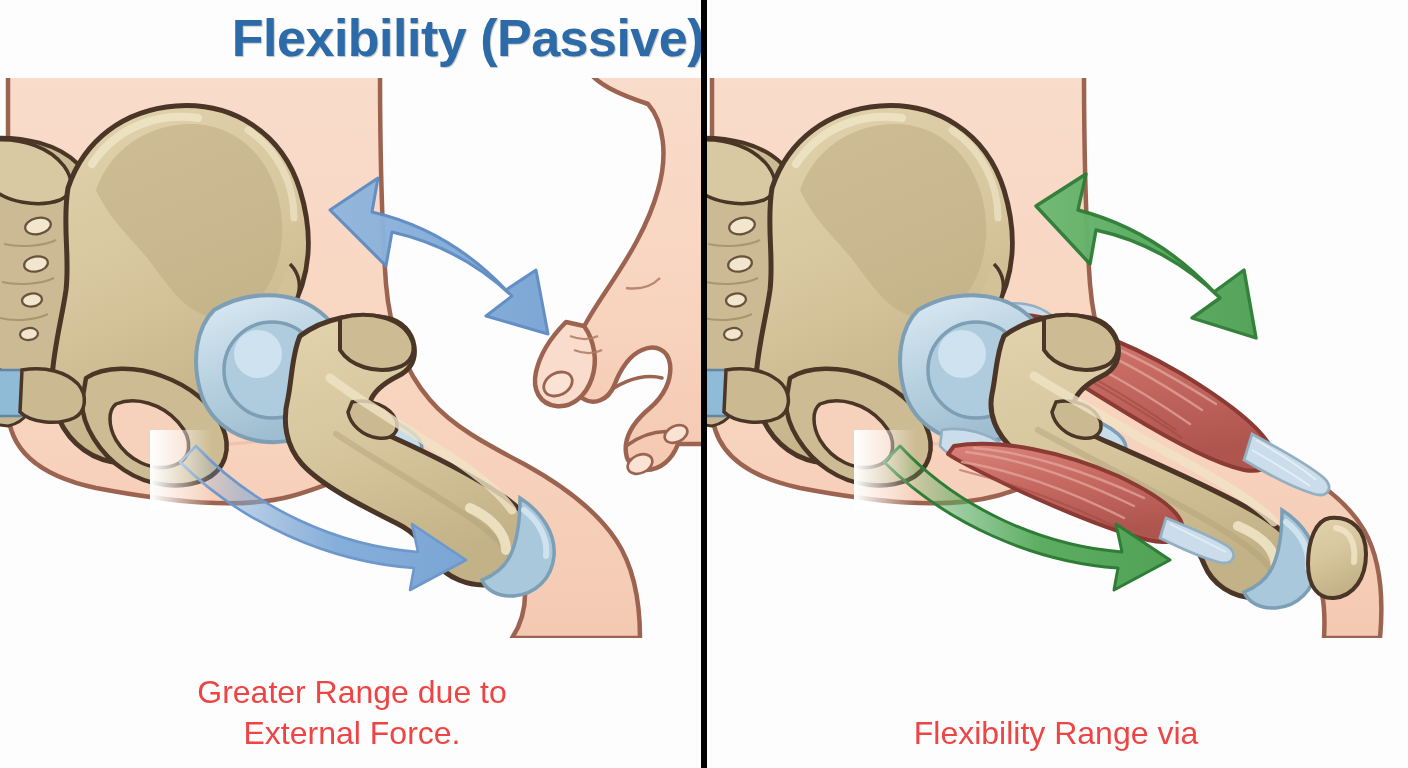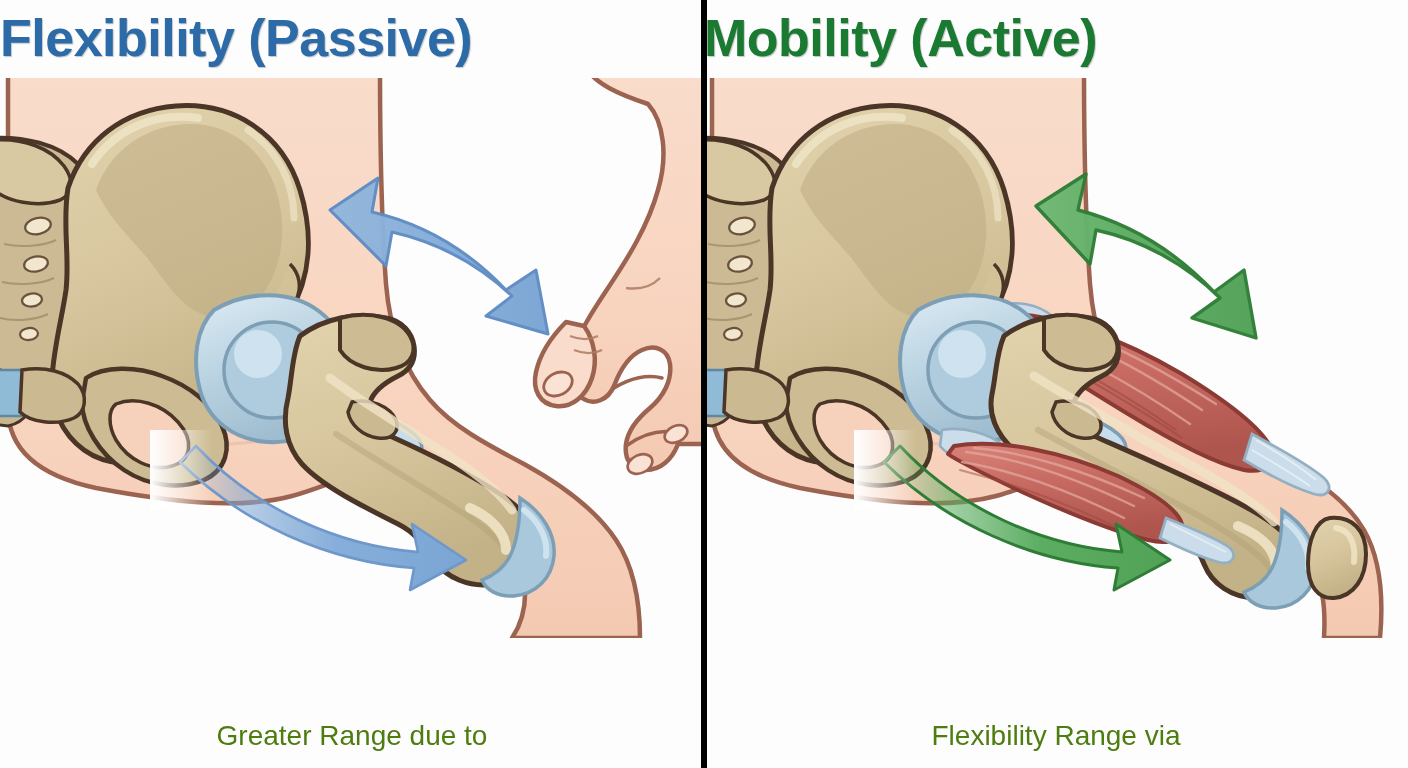--- a/index.html
+++ b/index.html
@@ -10,30 +10,30 @@
     font-family:"Liberation Sans","DejaVu Sans",sans-serif;
   }
   .board { position:relative; width:1408px; height:768px; background:#fdfdfd; display:flex; }
   .panel { position:relative; width:704px; height:768px; background:#fdfdfd; overflow:hidden; }
   .divider {
     position:absolute; left:701px; top:0; width:6px; height:768px;
     background:#000; z-index:40;
   }
   .title {
     position:absolute; top:6px; left:0; width:100%;
-    text-align:left; font-size:52px; font-weight:bold;
+    text-align:right; font-size:52px; font-weight:bold;
     letter-spacing:-0.5px; line-height:1.25;
     text-shadow:1px 1px 1px rgba(0,0,0,0.22);
     z-index:20;
   }
   .title-left  { color:#2C6BA8; }
   .title-right { color:#1B7A32; }
   .caption {
     position:absolute; bottom:14px; left:0; width:100%;
-    text-align:center; color:#4d7c0f; font-size:28px; line-height:1.28;
+    text-align:center; color:#ef4444; font-size:32px; line-height:1.28;
     font-weight:400; z-index:20;
   }
   .art { position:absolute; left:0; top:78px; width:704px; height:560px; z-index:10; }
   .art svg { display:block; width:100%; height:100%; }
 </style>
 </head>
 <body>
 
 <div class="board">
 
@@ -226,28 +226,28 @@
                    C330,484 242,446 180,384 Z" fill="url(#arrowFadeL)" stroke="#6E98CB" stroke-width="2.6" stroke-linejoin="round"></path>
 
           <rect x="150" y="352" width="62" height="80" fill="url(#edgeFadeL)"></rect>
         </g>
 
       </svg>
     </div>
 
     <div class="caption">
       <div>Greater Range due to</div>
+      <div>External Force.</div>
     </div>
   </div>
 
   <div class="divider"></div>
 
   <div class="panel">
 
-    <div class="title title-right">Mobility (Active)</div>
 
     <div class="art">
       <svg viewBox="0 0 704 560" preserveAspectRatio="none">
         <defs>
           <linearGradient id="skinGradR" x1="0" y1="0" x2="0" y2="1">
             <stop offset="0%" stop-color="#F9DCCB"></stop>
             <stop offset="60%" stop-color="#F8D4BF"></stop>
             <stop offset="100%" stop-color="#F4C9B2"></stop>
           </linearGradient>
           <linearGradient id="boneGradR" x1="0" y1="0" x2="0.3" y2="1">

